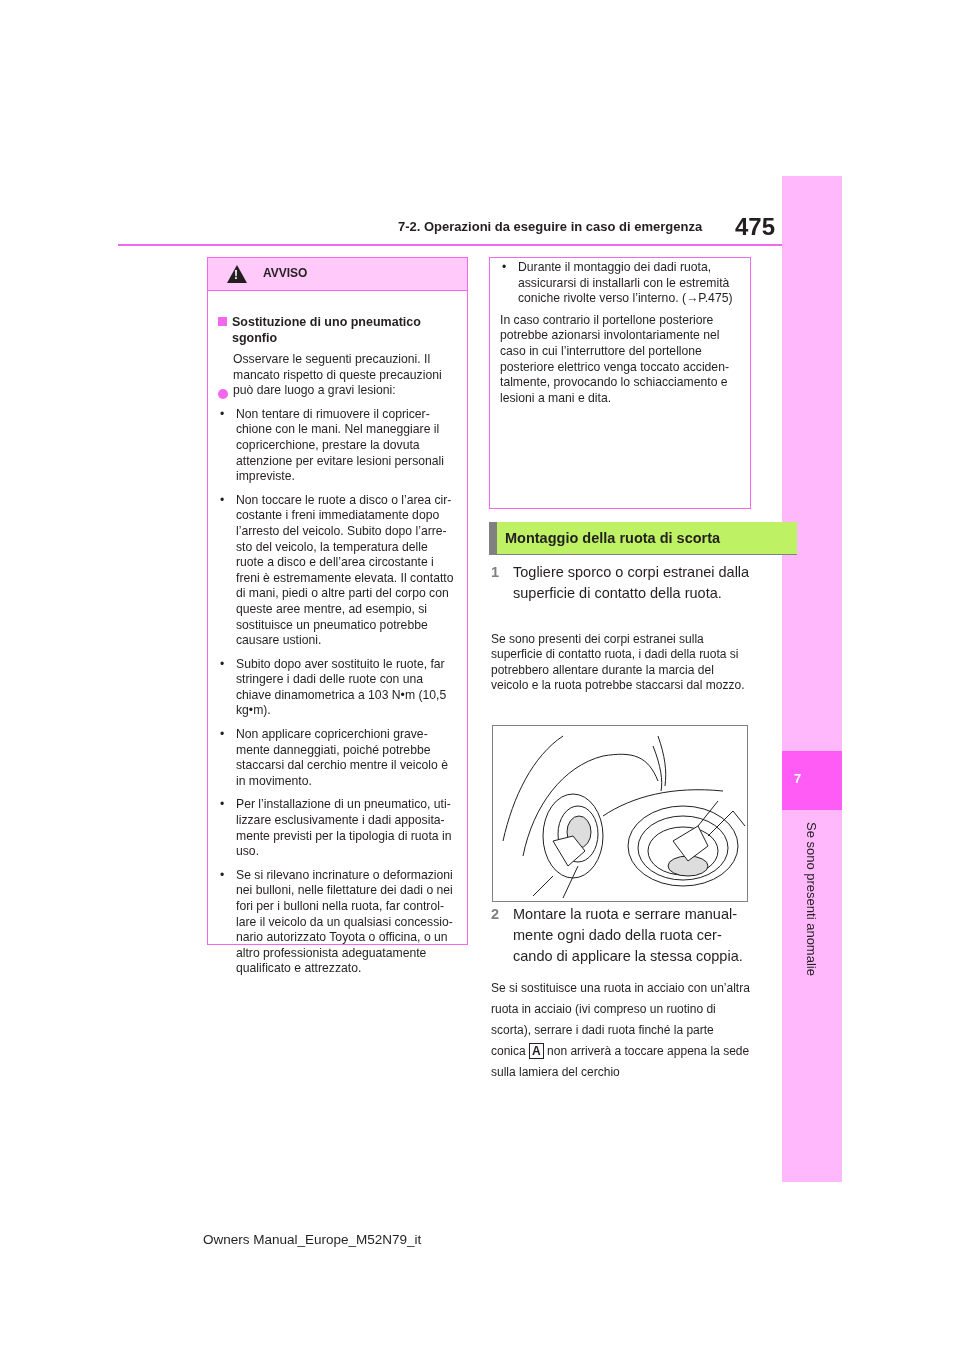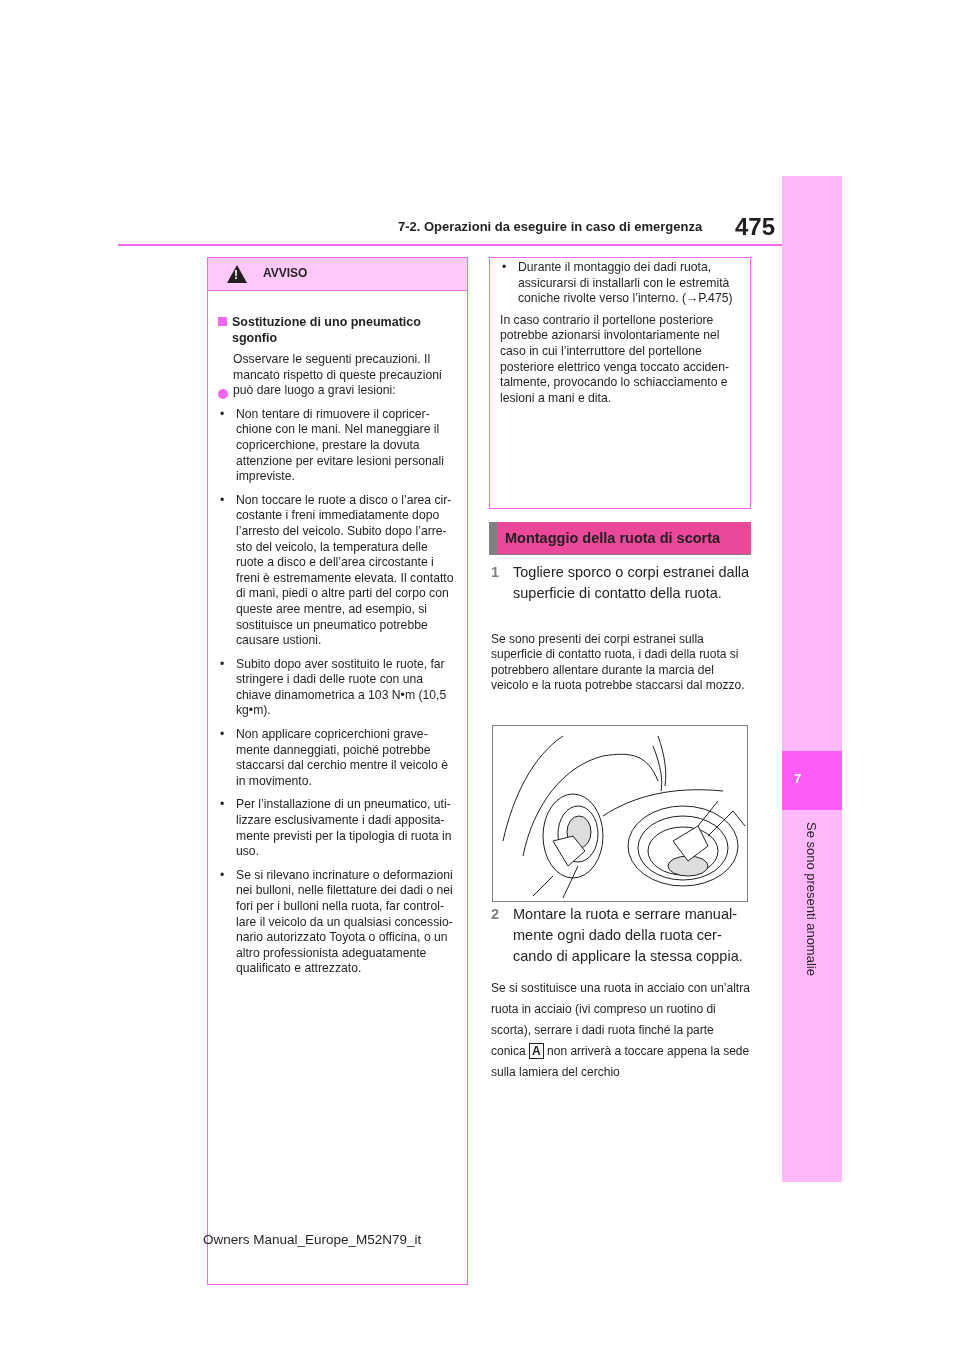--- a/index.html
+++ b/index.html
@@ -7,36 +7,36 @@
          font-family:"Liberation Sans", sans-serif; color:#231f20; }
   .side-tab { position:absolute; left:782px; top:176px; width:60px; height:1006px; background:#ffb8fb; }
   .side-num { position:absolute; left:782px; top:751px; width:60px; height:59px; background:#ff5cf6; }
   .side-num span { position:absolute; left:12px; top:20px; color:#fff; font-weight:bold; font-size:13px; }
   .side-label { position:absolute; left:804px; top:822px; writing-mode:vertical-rl; font-size:13px; color:#231f20; }
   .header-line { position:absolute; left:118px; top:244px; width:664px; height:2px; background:#f566ee; }
   .header-title { position:absolute; left:398px; top:219px; font-size:13px; font-weight:bold; }
   .page-num { position:absolute; left:735px; top:213px; font-size:24px; font-weight:bold; }
   .footer { position:absolute; left:178px; top:1232px; font-size:13.5px;margin-left:25px; }
 
-  .warn-box { position:absolute; left:207px; top:257px; width:261px; height:1028px; border:1px solid #f566ee; box-sizing:border-box; }
+  .warn-box { position:absolute; left:207px; top:257px; width:261px; height:688px; border:1px solid #f566ee; box-sizing:border-box; }
   .warn-head { height:32px; background:#ffc9f9; border-bottom:1px solid #f566ee; position:relative; }
   .warn-head .tri { position:absolute; left:19px; top:7px; width:0; height:0; border-left:10px solid transparent; border-right:10px solid transparent; border-bottom:18px solid #231f20; }
   .warn-head .tri::after { content:"!"; position:absolute; left:-3px; top:3px; color:#fff; font-weight:bold; font-size:12px; }
   .warn-head .label { position:absolute; left:55px; top:8px; font-size:12px; font-weight:bold; }
   .warn-body { padding:6px 9px 0 10px; font-size:12.2px; line-height:15.6px;margin-top:17px; }
   .sq-head { display:flex; font-weight:bold; font-size:12.5px; line-height:16px; margin-bottom:6px; }
   .sq { width:9px; height:9px; background:#f566ee; margin:3px 5px 0 0; flex-shrink:0; }
   .circ-item { display:flex; margin-bottom:8px;align-items:flex-end; }
   .circ { width:10px; height:10px; border-radius:50%; background:#f566ee; margin:2px 5px 0 0; flex-shrink:0; }
   .dot-item { display:flex; margin-bottom:8px; }
   .dot { width:16px; flex-shrink:0; padding-left:2px; }
 
   .note-box { position:absolute; left:489px; top:257px; width:262px; height:252px; border:1px solid #f566ee; box-sizing:border-box; padding:2px 9px 0 10px; font-size:12.2px; line-height:15.6px; }
   .note-box p { margin:0 0 4px 0; }
-  .section-head { position:absolute; left:489px; top:522px; width:262px; height:33px; background:#ec4899; border-left:8px solid #808080; box-sizing:border-box; border-bottom:1px solid #808080; }
+  .section-head { position:absolute; left:489px; top:522px; width:308px; height:33px; background:#bef264; border-left:8px solid #808080; box-sizing:border-box; border-bottom:1px solid #808080; }
   .section-head span { position:absolute; left:8px; top:8px; font-weight:bold; font-size:14.5px; }
   .step { position:absolute; left:491px; font-size:14.5px; line-height:21px; width:260px; display:flex; }
   .step .n { color:#808080; font-weight:bold; width:22px; flex-shrink:0; }
   .body-text { position:absolute; left:491px; width:260px; font-size:12px; line-height:15.3px; }
   .figure { position:absolute; left:492px; top:725px; width:256px; height:177px; border:1px solid #808080; box-sizing:border-box; background:#fff; }
   .a-box { display:inline-block; border:1.5px solid #231f20; padding:0 2px; font-weight:bold; font-size:12px; line-height:14px; }
 </style>
 </head>
 <body>
 

